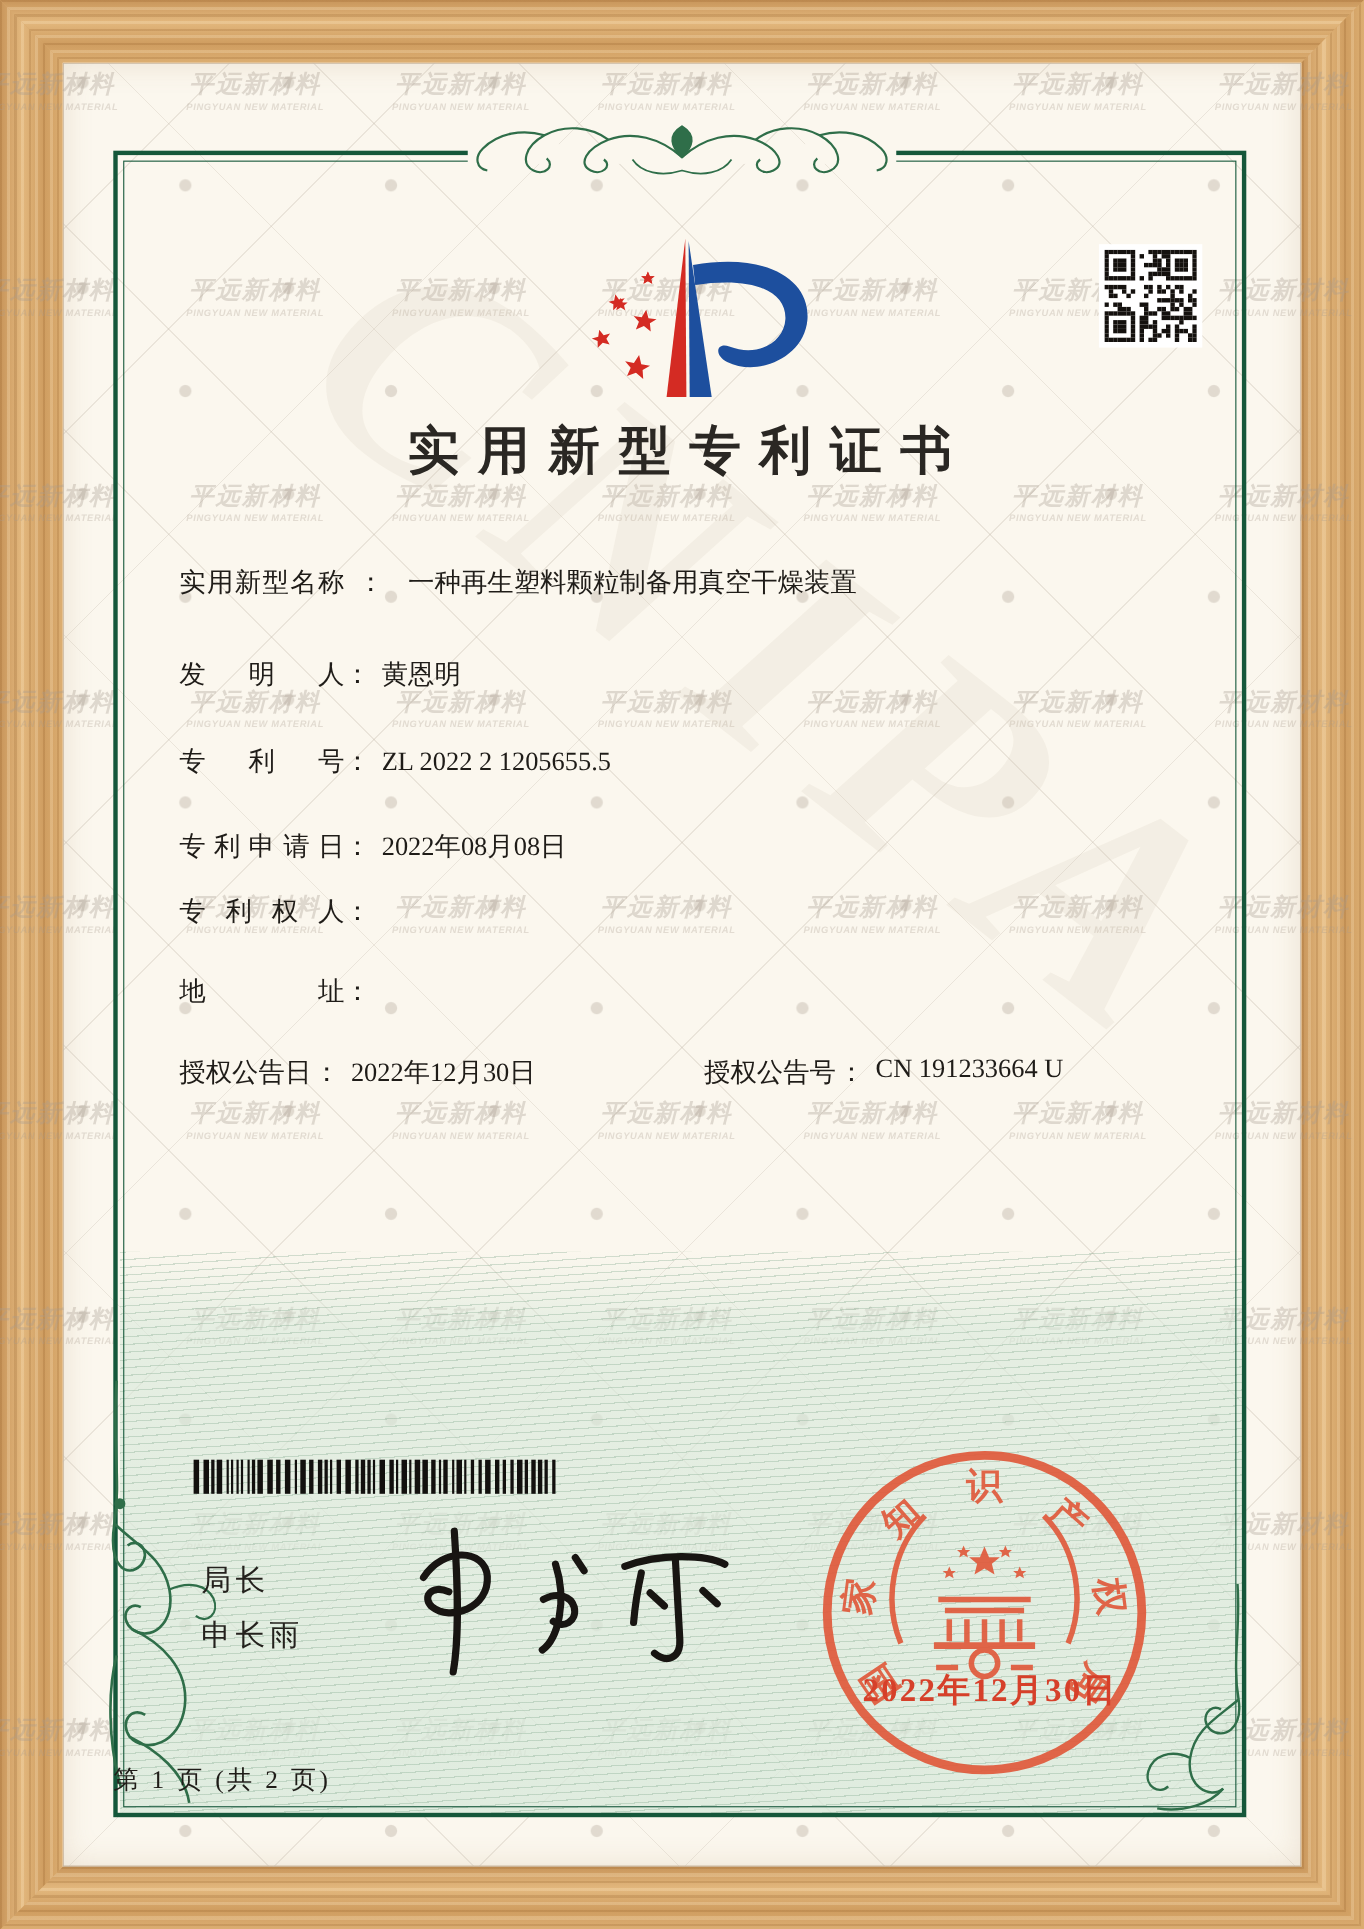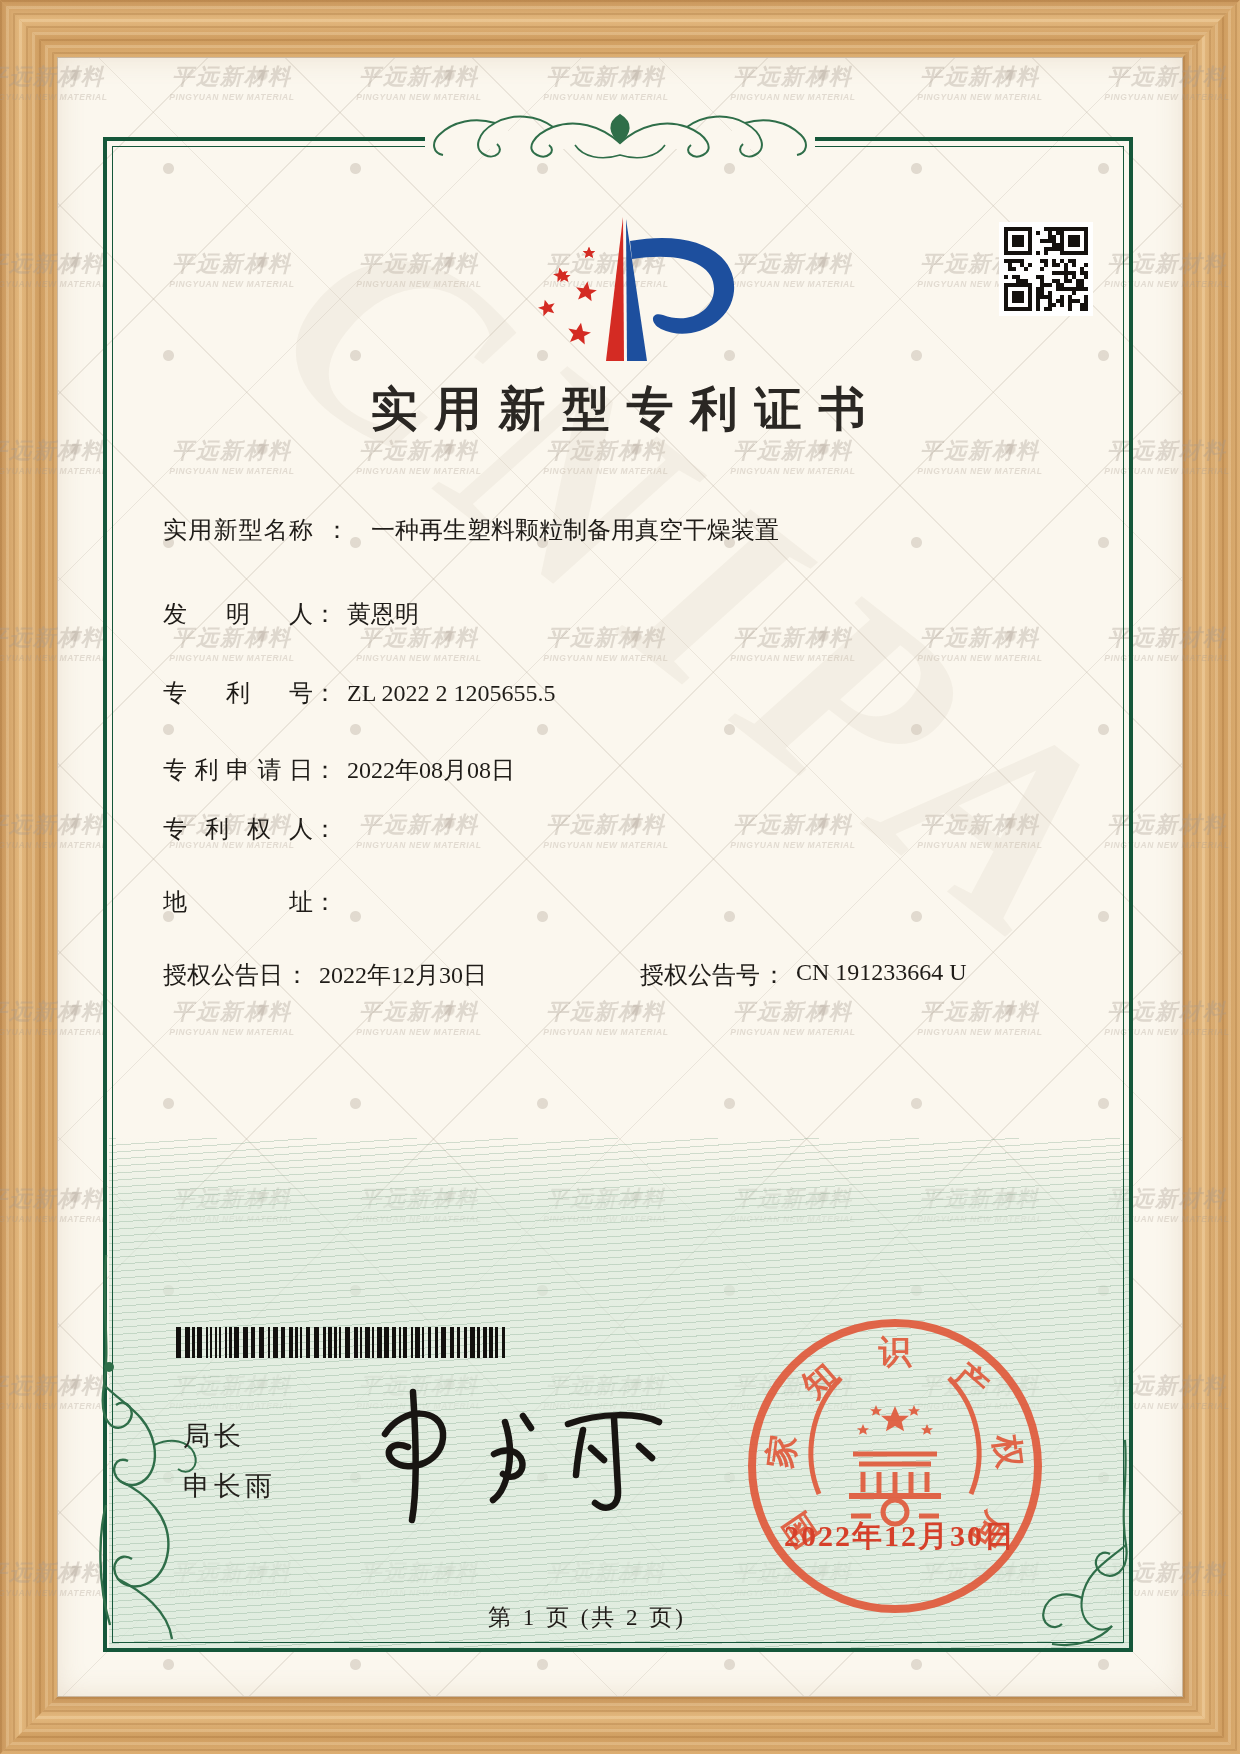--- a/index.html
+++ b/index.html
@@ -111,21 +111,21 @@
   .seal svg{position:absolute;left:0;top:0;}
   .seal-char{
     position:absolute;left:50%;top:50%;width:36px;height:36px;margin:-18px 0 0 -18px;
     font-size:33px;font-weight:bold;color:var(--seal-red);text-align:center;line-height:36px;
     font-family:"Liberation Serif","DejaVu Serif",serif;
   }
   .seal-date{
     position:absolute;left:745px;top:1516px;width:310px;z-index:8;text-align:center;
     font-size:30px;color:#d6402a;letter-spacing:2px;font-weight:bold;
   }
-  .page-info{position:absolute;left:103px;top:1602px;width:968px;z-index:6;text-align:center;font-size:23px;letter-spacing:3px;}
+  .page-info{position:absolute;left:103px;top:1602px;width:968px;z-index:6;font-size:23px;letter-spacing:3px;}
   .cont-note{position:absolute;left:103px;top:1666px;width:1030px;z-index:6;text-align:center;font-size:23px;letter-spacing:5px;}
 </style>
 </head>
 <body>
 
 <div class="page">
 
   <div class="wood top"></div>
   <div class="wood bottom"></div>
   <div class="wood left"></div>

